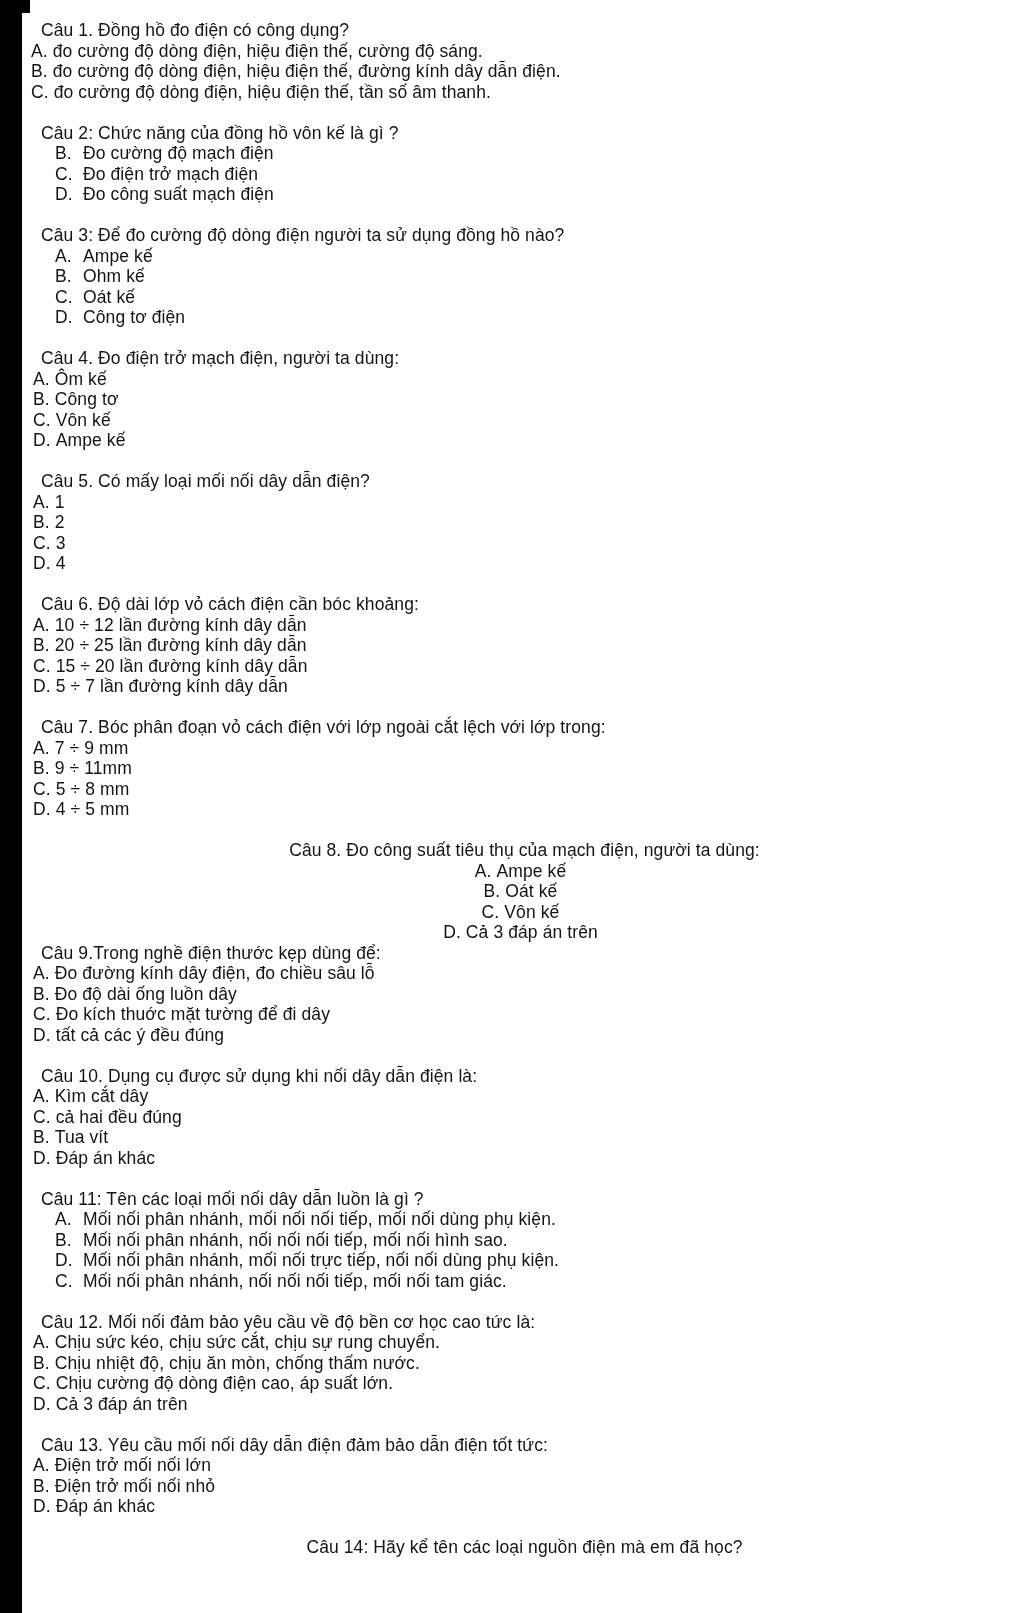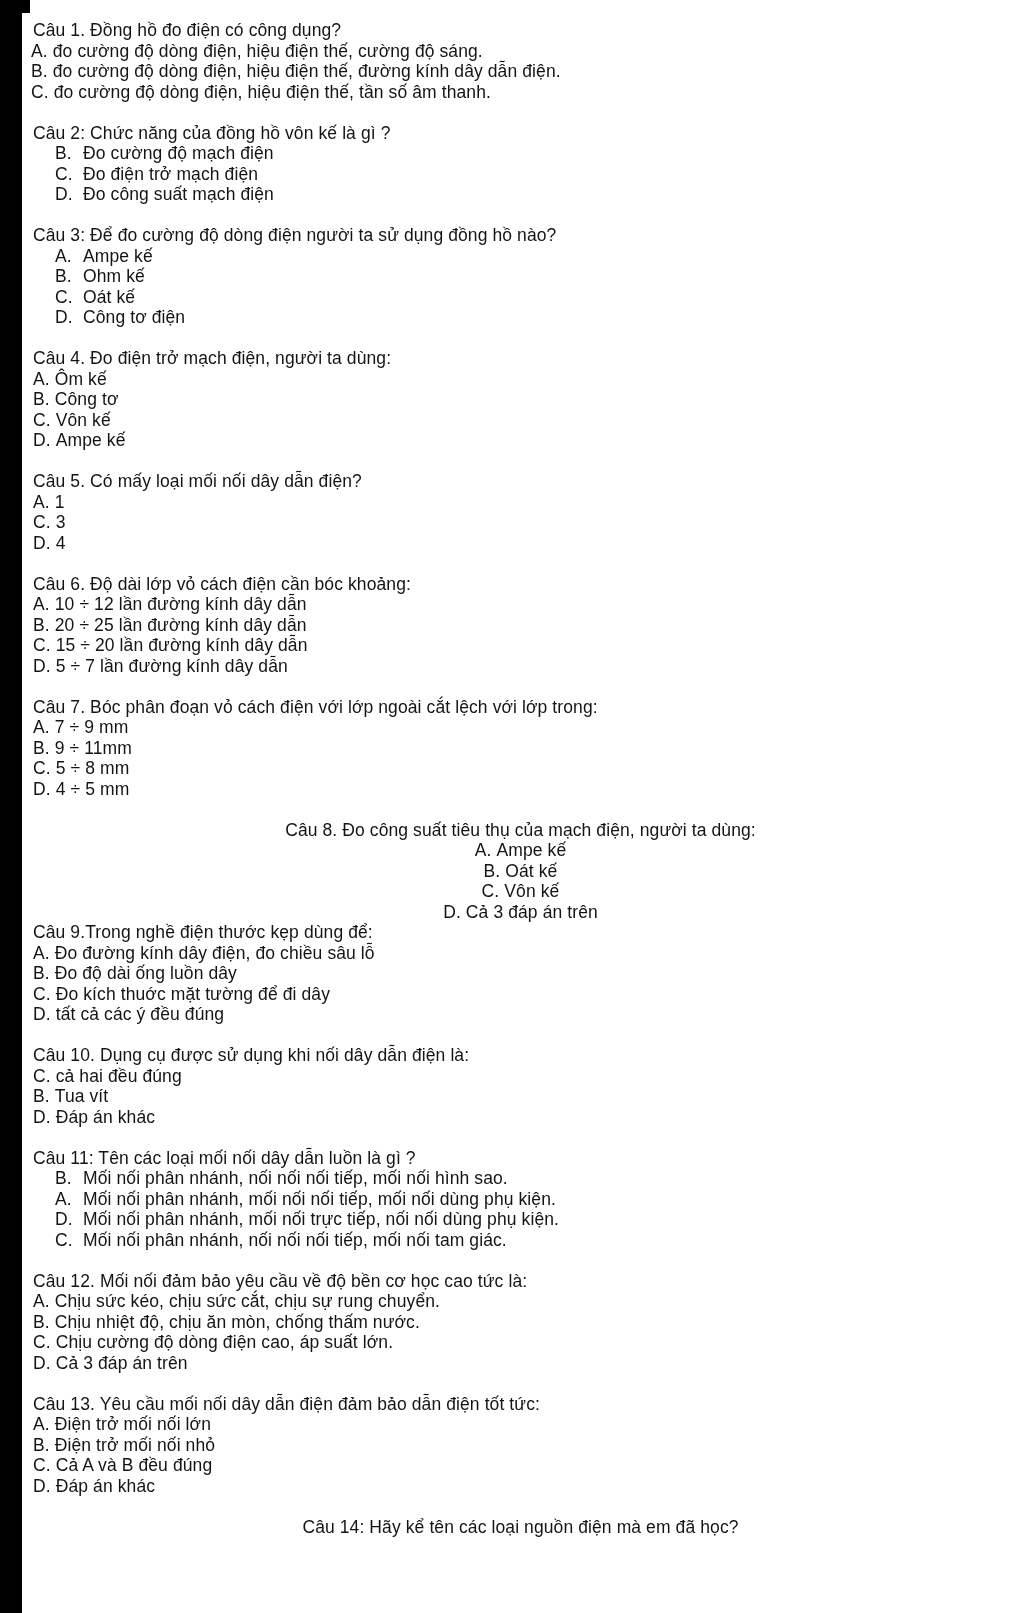--- a/index.html
+++ b/index.html
@@ -25,21 +25,21 @@
     width:1024px;
     box-sizing:border-box;
     padding:20px 16px 0 33px;
     font-size:17.5px;
     line-height:20.5px;
     color:#141414;
     letter-spacing:0.1px;
   }
   .question{margin:0 0 20.5px 0;}
   .question.no-gap{margin-bottom:0;text-align:center;}
-  .q-title{white-space:nowrap;}
+  .q-title{white-space:nowrap;margin-left:8px;}
   .opt{white-space:nowrap;}
   .style-flush  .opt{margin-left:-2px;}
   .style-indent .opt{}
   .style-tabbed .opt{margin-left:22px;}
   .opt-letter{margin-right:5px;}
   .style-tabbed .opt-letter{
     display:inline-block;
     width:28px;
     margin-right:0;
   }
@@ -73,20 +73,21 @@
     <div class="question style-indent">
       <div class="q-title">Câu 4. Đo điện trở mạch điện, người ta dùng:</div>
       <div class="opt"><span class="opt-letter">A.</span><span class="opt-text">Ôm kế</span></div>
       <div class="opt"><span class="opt-letter">B.</span><span class="opt-text">Công tơ</span></div>
       <div class="opt"><span class="opt-letter">C.</span><span class="opt-text">Vôn kế</span></div>
       <div class="opt"><span class="opt-letter">D.</span><span class="opt-text">Ampe kế</span></div>
     </div>
     <div class="question style-indent">
       <div class="q-title">Câu 5. Có mấy loại mối nối dây dẫn điện?</div>
       <div class="opt"><span class="opt-letter">A.</span><span class="opt-text">1</span></div>
+      <div class="opt"><span class="opt-letter">B.</span><span class="opt-text">2</span></div>
       <div class="opt"><span class="opt-letter">C.</span><span class="opt-text">3</span></div>
       <div class="opt"><span class="opt-letter">D.</span><span class="opt-text">4</span></div>
     </div>
     <div class="question style-indent">
       <div class="q-title">Câu 6. Độ dài lớp vỏ cách điện cần bóc khoảng:</div>
       <div class="opt"><span class="opt-letter">A.</span><span class="opt-text">10 ÷ 12  lần đường kính dây dẫn</span></div>
       <div class="opt"><span class="opt-letter">B.</span><span class="opt-text">20 ÷ 25  lần đường kính dây dẫn</span></div>
       <div class="opt"><span class="opt-letter">C.</span><span class="opt-text">15 ÷ 20  lần đường kính dây dẫn</span></div>
       <div class="opt"><span class="opt-letter">D.</span><span class="opt-text">5  ÷ 7  lần đường kính dây dẫn</span></div>
     </div>
@@ -106,41 +107,41 @@
     </div>
     <div class="question style-indent">
       <div class="q-title">Câu 9.Trong nghề điện thước kẹp dùng để:</div>
       <div class="opt"><span class="opt-letter">A.</span><span class="opt-text">Đo đường kính dây điện, đo chiều sâu lỗ</span></div>
       <div class="opt"><span class="opt-letter">B.</span><span class="opt-text">Đo độ dài ống luồn dây</span></div>
       <div class="opt"><span class="opt-letter">C.</span><span class="opt-text">Đo kích thuớc mặt tường để đi dây</span></div>
       <div class="opt"><span class="opt-letter">D.</span><span class="opt-text">tất cả các ý đều đúng</span></div>
     </div>
     <div class="question style-indent">
       <div class="q-title">Câu 10. Dụng cụ được sử dụng khi nối dây dẫn điện là:</div>
+      <div class="opt"><span class="opt-letter">A.</span><span class="opt-text">Kìm cắt dây</span></div>
       <div class="opt"><span class="opt-letter">C.</span><span class="opt-text">cả hai đều đúng</span></div>
       <div class="opt"><span class="opt-letter">B.</span><span class="opt-text">Tua vít</span></div>
       <div class="opt"><span class="opt-letter">D.</span><span class="opt-text">Đáp án khác</span></div>
     </div>
     <div class="question style-tabbed">
       <div class="q-title">Câu 11: Tên các loại mối nối dây dẫn luồn là gì ?</div>
+      <div class="opt"><span class="opt-letter">A.</span><span class="opt-text">Mối nối phân nhánh, mối nối nối tiếp, mối nối dùng phụ kiện.</span></div>
       <div class="opt"><span class="opt-letter">B.</span><span class="opt-text">Mối nối phân nhánh, nối nối nối tiếp, mối nối hình sao.</span></div>
-      <div class="opt"><span class="opt-letter">A.</span><span class="opt-text">Mối nối phân nhánh, mối nối nối tiếp, mối nối dùng phụ kiện.</span></div>
       <div class="opt"><span class="opt-letter">D.</span><span class="opt-text">Mối nối phân nhánh, mối nối trực tiếp, nối nối dùng phụ kiện.</span></div>
       <div class="opt"><span class="opt-letter">C.</span><span class="opt-text">Mối nối phân nhánh, nối nối nối tiếp, mối nối tam giác.</span></div>
     </div>
     <div class="question style-indent">
       <div class="q-title">Câu 12. Mối nối đảm bảo yêu cầu về độ bền cơ học cao tức là:</div>
       <div class="opt"><span class="opt-letter">A.</span><span class="opt-text">Chịu sức kéo, chịu sức cắt, chịu sự rung chuyển.</span></div>
       <div class="opt"><span class="opt-letter">B.</span><span class="opt-text">Chịu nhiệt độ, chịu ăn mòn, chống thấm nước.</span></div>
       <div class="opt"><span class="opt-letter">C.</span><span class="opt-text">Chịu cường độ dòng điện cao, áp suất lớn.</span></div>
       <div class="opt"><span class="opt-letter">D.</span><span class="opt-text">Cả 3 đáp án trên</span></div>
     </div>
     <div class="question style-indent">
       <div class="q-title">Câu 13. Yêu cầu mối nối dây dẫn điện đảm bảo dẫn điện tốt tức:</div>
       <div class="opt"><span class="opt-letter">A.</span><span class="opt-text">Điện trở mối nối lớn</span></div>
       <div class="opt"><span class="opt-letter">B.</span><span class="opt-text">Điện trở mối nối nhỏ</span></div>
-      <div class="opt"><span class="opt-letter">C.</span><span class="opt-text">Cả A và B đều đúng</span></div>
       <div class="opt"><span class="opt-letter">D.</span><span class="opt-text">Đáp án khác</span></div>
     </div>
     <div class="question style-indent no-gap">
       <div class="q-title">Câu 14: Hãy kể tên các loại nguồn điện mà em đã học?</div>
     </div>
   </main>
 
 </body></html>

